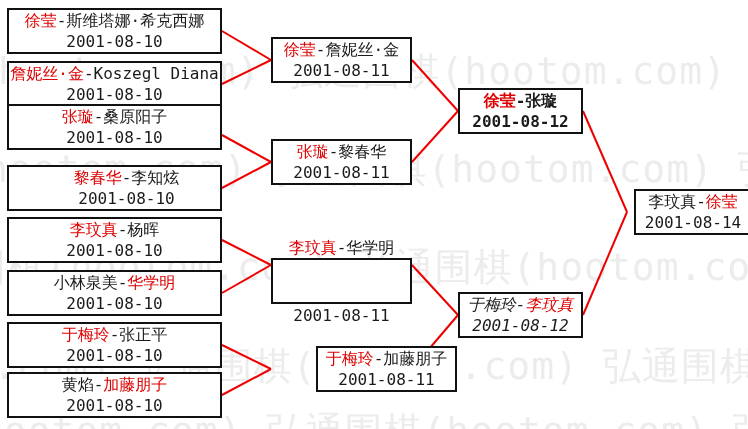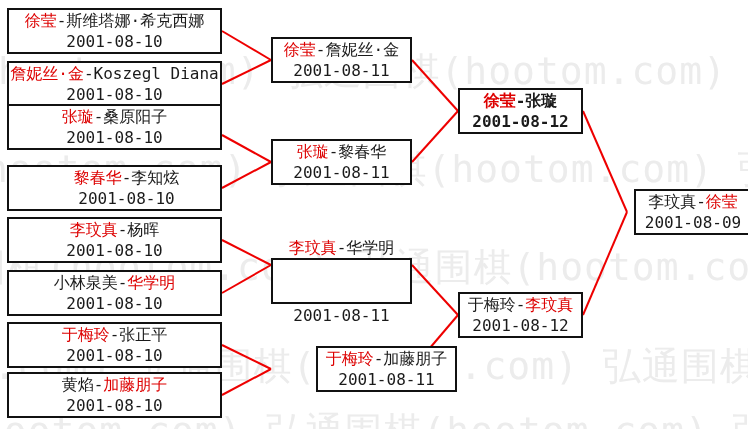--- a/index.html
+++ b/index.html
@@ -28,21 +28,21 @@
     font-size:16px;line-height:21px;color:#1a1a1a;white-space:nowrap;
   }
   .box .win{color:#dd0000;}
   .c1{left:7px;width:215px;height:46px;}
   .c2{left:271px;width:141px;height:46px;}
   .c3{left:458px;width:125px;height:46px;}
   .c4{left:627px;width:118px;height:46px;margin-left:7px;}
   #r1b1{top:8px;}   #r1b2{top:61px;}  #r1b3{top:104px;} #r1b4{top:165px;padding-left:24px;}
   #r1b5{top:217px;} #r1b6{top:270px;} #r1b7{top:322px;} #r1b8{top:372px;}
   #r2b1{top:37px;}  #r2b2{top:139px;} #r2b3{top:258px;gap:47px;} #r2b4{top:346px;margin-left:45px;}
-  #r3b1{top:88px;font-weight:bold;}  #r3b2{top:292px;}
+  #r3b1{top:88px;font-weight:bold;}  #r3b2{top:292px;font-style:italic;}
   #fb1{top:189px;}
 </style>
 </head>
 <body>
 
 <div class="stage">
 
   <div class="wm r1">弘通围棋(hootom.com) 弘通围棋(hootom.com) 弘通围棋(hootom.com) 弘通围棋(hootom.com)</div>
   <div class="wm r2">弘通围棋(hootom.com) 弘通围棋(hootom.com) 弘通围棋(hootom.com) 弘通围棋(hootom.com)</div>
   <div class="wm r3">弘通围棋(hootom.com) 弘通围棋(hootom.com) 弘通围棋(hootom.com) 弘通围棋(hootom.com)</div>
@@ -120,16 +120,16 @@
     <div><span></span><span class="win">徐莹</span><span>-张璇</span></div>
     <div>2001-08-12</div>
   </div>
   <div class="box c3" id="r3b2">
     <div><span>于梅玲-</span><span class="win">李玟真</span><span></span></div>
     <div>2001-08-12</div>
   </div>
 
   <div class="box c4" id="fb1">
     <div><span>李玟真-</span><span class="win">徐莹</span><span></span></div>
-    <div>2001-08-09</div>
+    <div>2001-08-14</div>
   </div>
 
 </div>
 
 </body></html>

